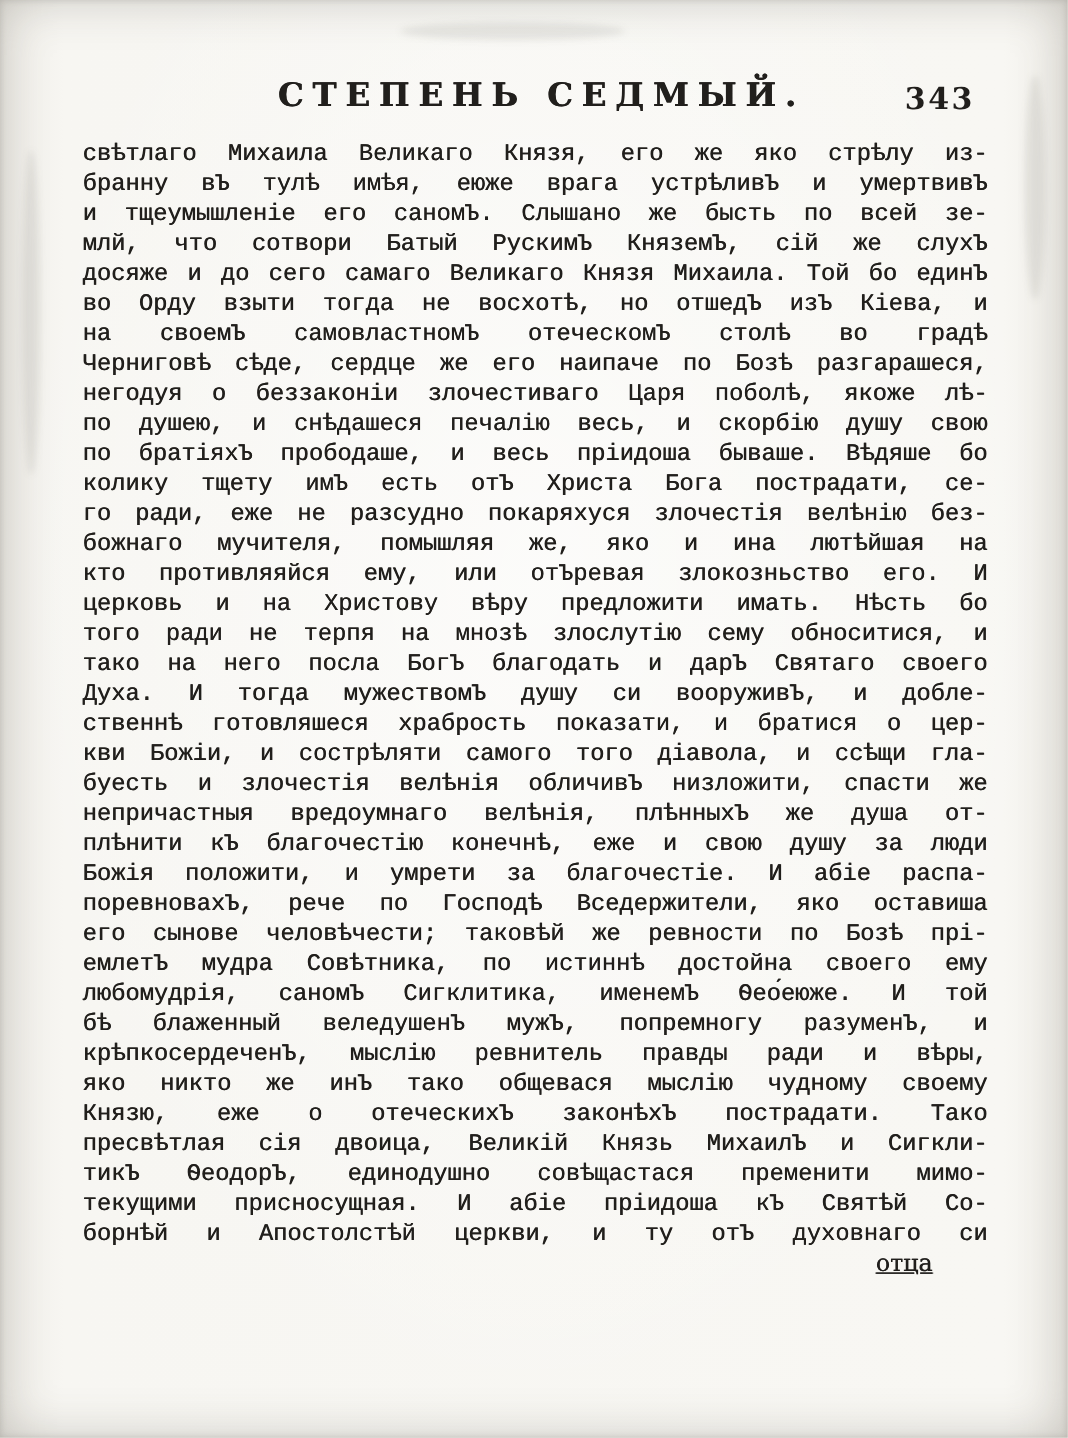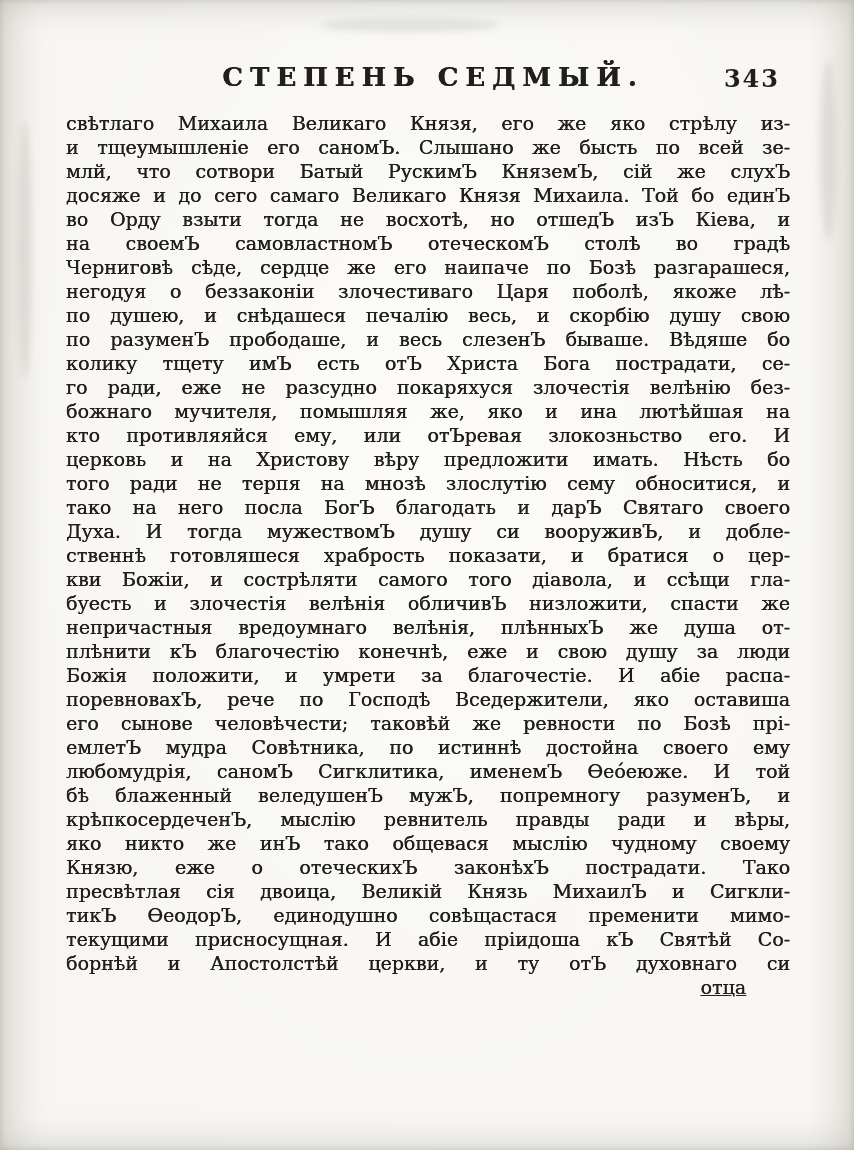--- a/index.html
+++ b/index.html
@@ -64,21 +64,21 @@
     white-space: nowrap;
     text-align: justify;
     text-align-last: justify;
     -moz-text-align-last: justify;
     text-justify: inter-word;
     text-shadow: 0.35px 0 0 currentColor;
     overflow: visible;
   }
   
   .line::after { content: ""; display: inline-block; width: 100%; }
-  .line { white-space: normal; }
+  .line { white-space: normal; font-family: Liberation Mono, monospace; }
   .catchword-row {
     font-size: 19px;
     line-height: 24px;
     text-align: right;
     padding-right: 44px;
     text-shadow: 0.35px 0 0 currentColor;
     text-decoration: underline;
   }
 </style>
 </head>
@@ -89,29 +89,30 @@
   <div class="smudge s2"></div>
   <div class="smudge s3"></div>
 
   <div class="header-row">
     <div class="header-title">СТЕПЕНЬ СЕДМЫЙ.</div>
     <div class="page-number">343</div>
   </div>
 
   <div class="text-block">
     <div class="line">свѣтлаго Михаила Великаго Князя, его же яко стрѣлу из-</div>
+    <div class="line">бранну вЪ тулѣ имѣя, еюже врага устрѣливЪ и умертвивЪ</div>
     <div class="line">и тщеумышленіе его саномЪ. Слышано же бысть по всей зе-</div>
     <div class="line">млй, что сотвори Батый РускимЪ КняземЪ, сій же слухЪ</div>
     <div class="line">досяже и до сего самаго Великаго Князя Михаила. Той бо единЪ</div>
     <div class="line">во Орду взыти тогда не восхотѣ, но отшедЪ изЪ Кіева, и</div>
     <div class="line">на своемЪ самовластномЪ отеческомЪ столѣ во градѣ</div>
     <div class="line">Черниговѣ сѣде, сердце же его наипаче по Бозѣ разгарашеся,</div>
     <div class="line">негодуя о беззаконіи злочестиваго Царя поболѣ, якоже лѣ-</div>
     <div class="line">по душею, и снѣдашеся печалію весь, и скорбію душу свою</div>
-    <div class="line">по разуменЪ прободаше, и весь слезенЪ бываше. Вѣдяше бо</div>
+    <div class="line">по братіяхЪ прободаше, и весь пріидоша бываше. Вѣдяше бо</div>
     <div class="line">колику тщету имЪ есть отЪ Христа Бога пострадати, се-</div>
     <div class="line">го ради, еже не разсудно покаряхуся злочестія велѣнію без-</div>
     <div class="line">божнаго мучителя, помышляя же, яко и ина лютѣйшая на</div>
     <div class="line">кто противляяйся ему, или отЪревая злокозньство его. И</div>
     <div class="line">церковь и на Христову вѣру предложити имать. Нѣсть бо</div>
     <div class="line">того ради не терпя на мнозѣ злослутію сему обноситися, и</div>
     <div class="line">тако на него посла БогЪ благодать и дарЪ Святаго своего</div>
     <div class="line">Духа. И тогда мужествомЪ душу си вооруживЪ, и добле-</div>
     <div class="line">ственнѣ готовляшеся храбрость показати, и братися о цер-</div>
     <div class="line">кви Божіи, и сострѣляти самого того діавола, и ссѣщи гла-</div>

